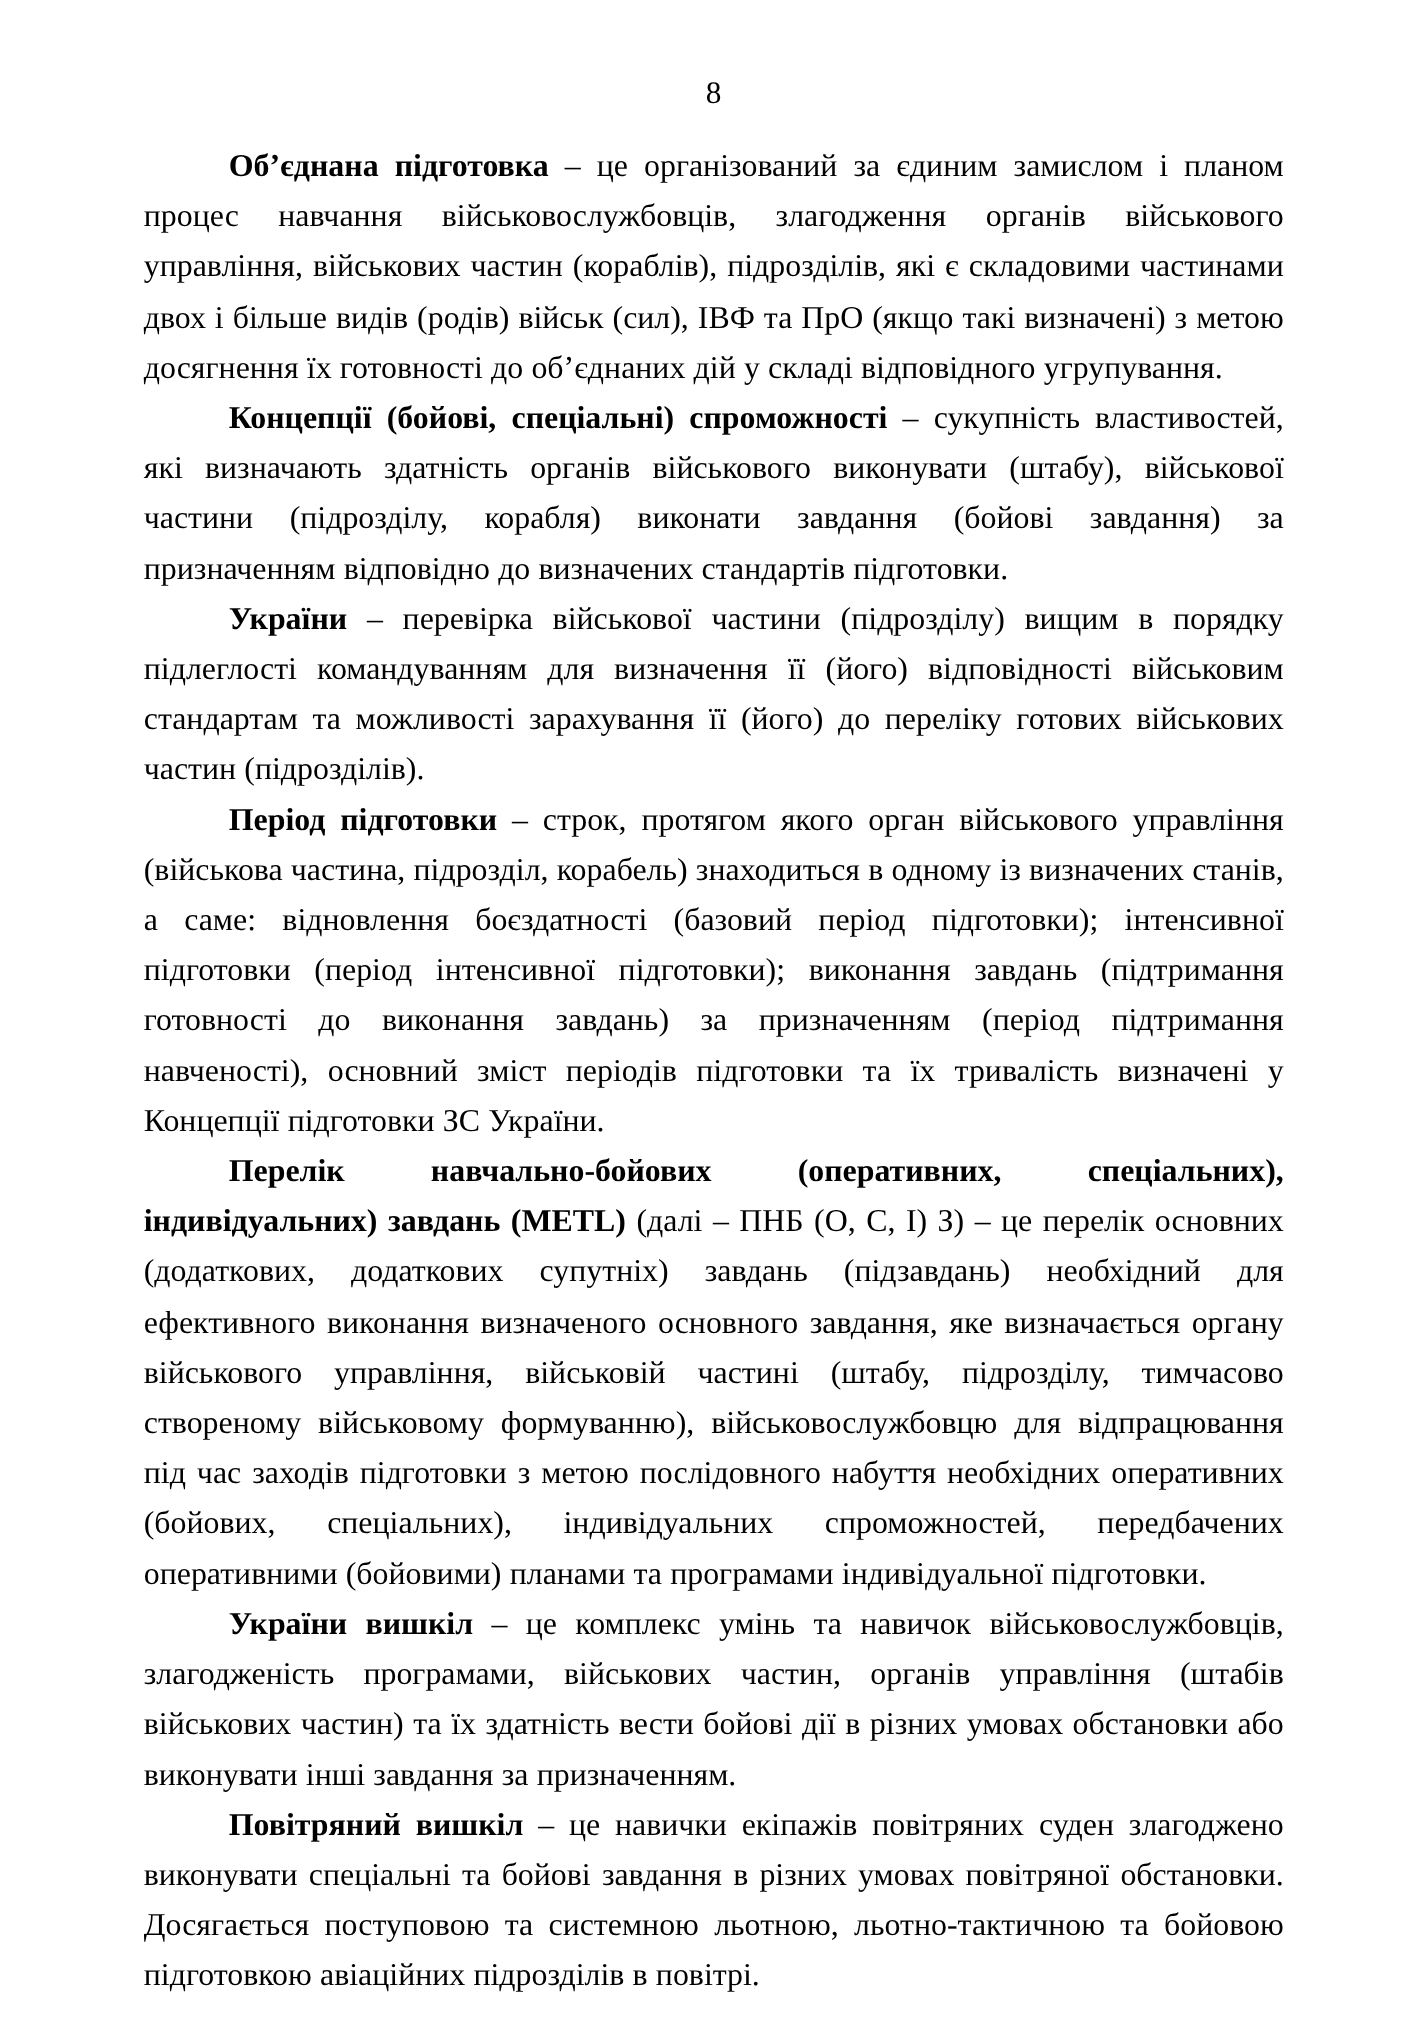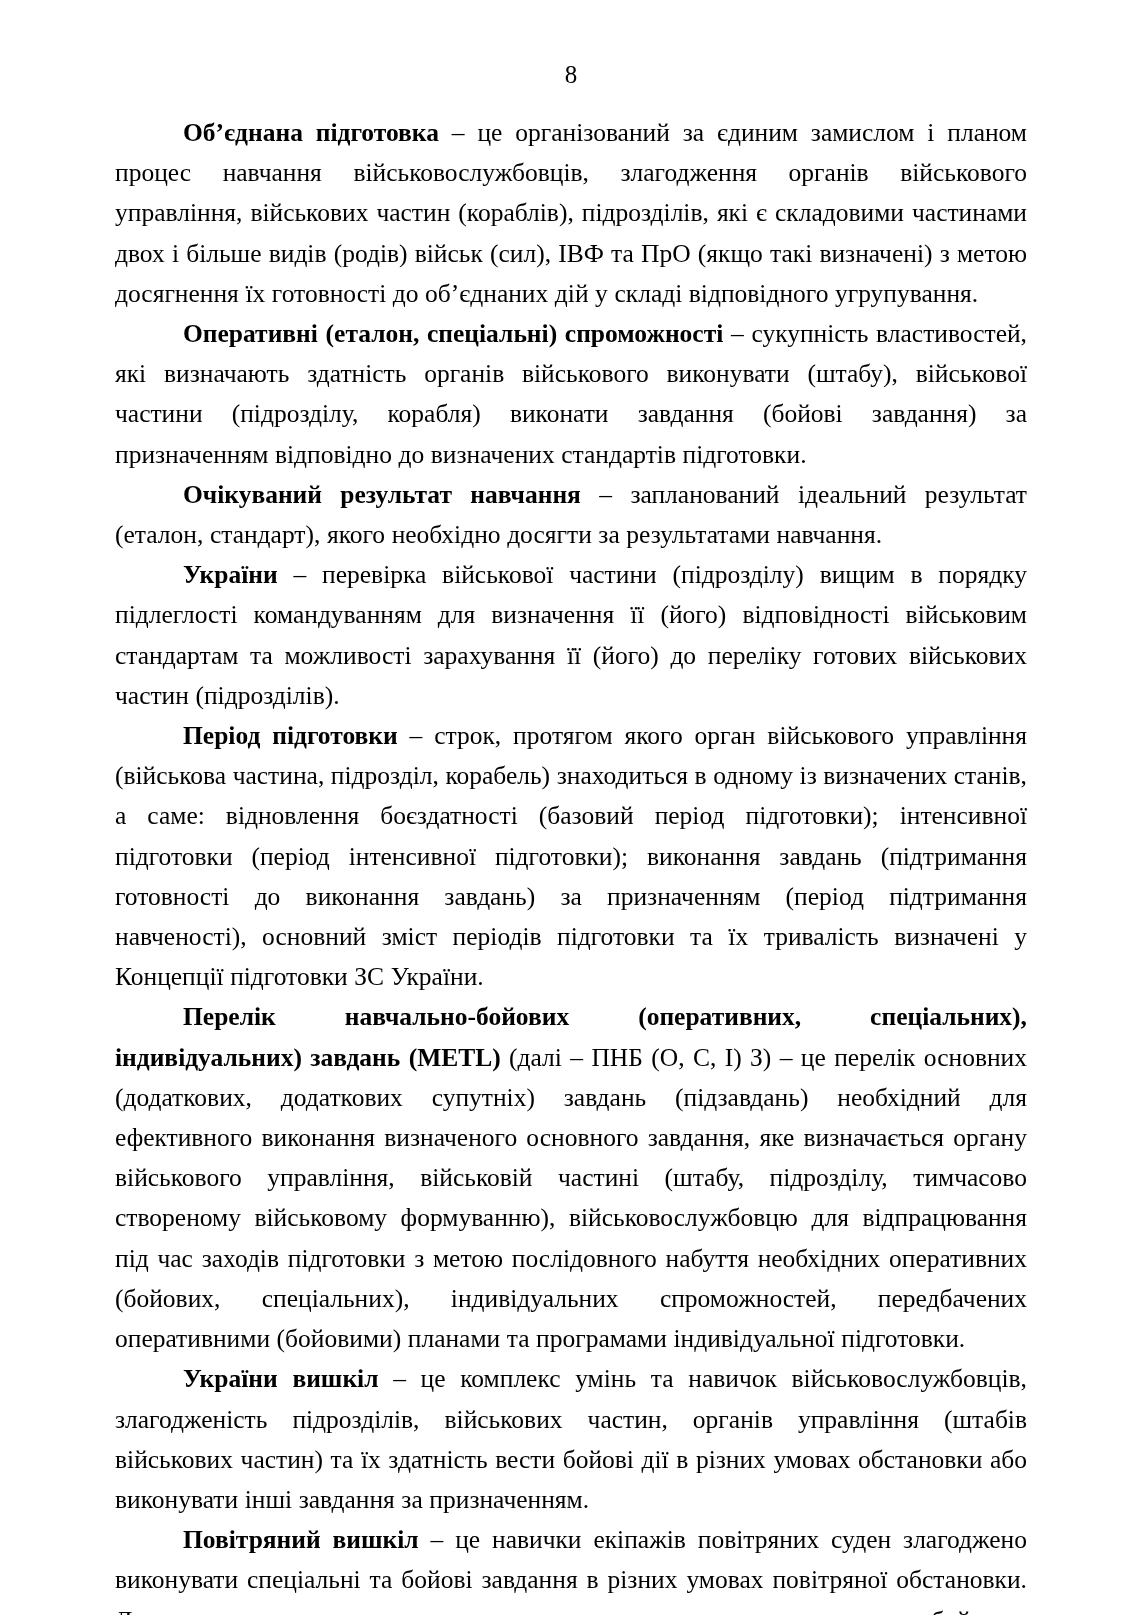--- a/index.html
+++ b/index.html
@@ -71,22 +71,21 @@
 </style>
 </head>
 <body>
 
 <div class="page">
 
   <div class="page-number">8</div>
 
   <div class="body-text" id="body-text">
       <p class="para"><span class="term">Об’єднана підготовка</span><span> – це організований за єдиним замислом і планом процес навчання військовослужбовців, злагодження органів військового управління, військових частин (кораблів), підрозділів, які є складовими частинами двох і більше видів (родів) військ (сил), ІВФ та ПрО (якщо такі визначені) з метою досягнення їх готовності до об’єднаних дій у складі відповідного угрупування.</span></p>
-      <p class="para"><span class="term">Оперативні (еталон, спеціальні) спроможності</span><span> – сукупність властивостей, які визначають здатність органів військового виконувати (штабу), військової частини (підрозділу, корабля) виконати завдання (бойові завдання) за призначенням відповідно до визначених стандартів підготовки.</span></p>
-      <p class="para"><span class="term">Очікуваний результат навчання</span><span> – запланований ідеальний результат (еталон, стандарт), якого необхідно досягти за результатами навчання.</span></p>
+      <p class="para"><span class="term">Концепції (бойові, спеціальні) спроможності</span><span> – сукупність властивостей, які визначають здатність органів військового виконувати (штабу), військової частини (підрозділу, корабля) виконати завдання (бойові завдання) за призначенням відповідно до визначених стандартів підготовки.</span></p>
       <p class="para"><span class="term">України</span><span> – перевірка військової частини (підрозділу) вищим в порядку підлеглості командуванням для визначення її (його) відповідності військовим стандартам та можливості зарахування її (його) до переліку готових військових частин (підрозділів).</span></p>
       <p class="para"><span class="term">Період підготовки</span><span> – строк, протягом якого орган військового управління (військова частина, підрозділ, корабель) знаходиться в одному із визначених станів, а саме: відновлення боєздатності (базовий період підготовки); інтенсивної підготовки (період інтенсивної підготовки); виконання завдань (підтримання готовності до виконання завдань) за призначенням (період підтримання навченості), основний зміст періодів підготовки та їх тривалість визначені у Концепції підготовки ЗС України.</span></p>
       <p class="para"><span class="term">Перелік навчально-бойових (оперативних, спеціальних), індивідуальних) завдань (METL)</span><span> (далі – ПНБ (О, С, І) З) – це перелік основних (додаткових, додаткових супутніх) завдань (підзавдань) необхідний для ефективного виконання визначеного основного завдання, яке визначається органу військового управління, військовій частині (штабу, підрозділу, тимчасово створеному військовому формуванню), військовослужбовцю для відпрацювання під час заходів підготовки з метою послідовного набуття необхідних оперативних (бойових, спеціальних), індивідуальних спроможностей, передбачених оперативними (бойовими) планами та програмами індивідуальної підготовки.</span></p>
-      <p class="para"><span class="term">України вишкіл</span><span> – це комплекс умінь та навичок військовослужбовців, злагодженість підрозділів, військових частин, органів управління (штабів військових частин) та їх здатність вести бойові дії в різних умовах обстановки або виконувати інші завдання за призначенням.</span></p>
+      <p class="para"><span class="term">України вишкіл</span><span> – це комплекс умінь та навичок військовослужбовців, злагодженість програмами, військових частин, органів управління (штабів військових частин) та їх здатність вести бойові дії в різних умовах обстановки або виконувати інші завдання за призначенням.</span></p>
       <p class="para"><span class="term">Повітряний вишкіл</span><span> – це навички екіпажів повітряних суден злагоджено виконувати спеціальні та бойові завдання в різних умовах повітряної обстановки. Досягається поступовою та системною льотною, льотно-тактичною та бойовою підготовкою авіаційних підрозділів в повітрі.</span></p>
     </div>
 
 </div>
 
 </body></html>

